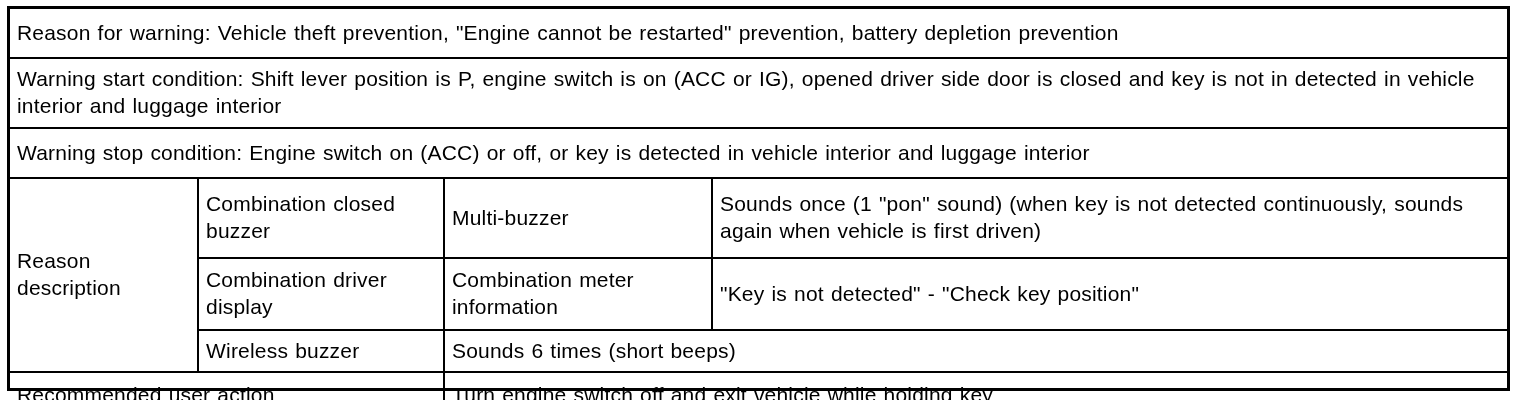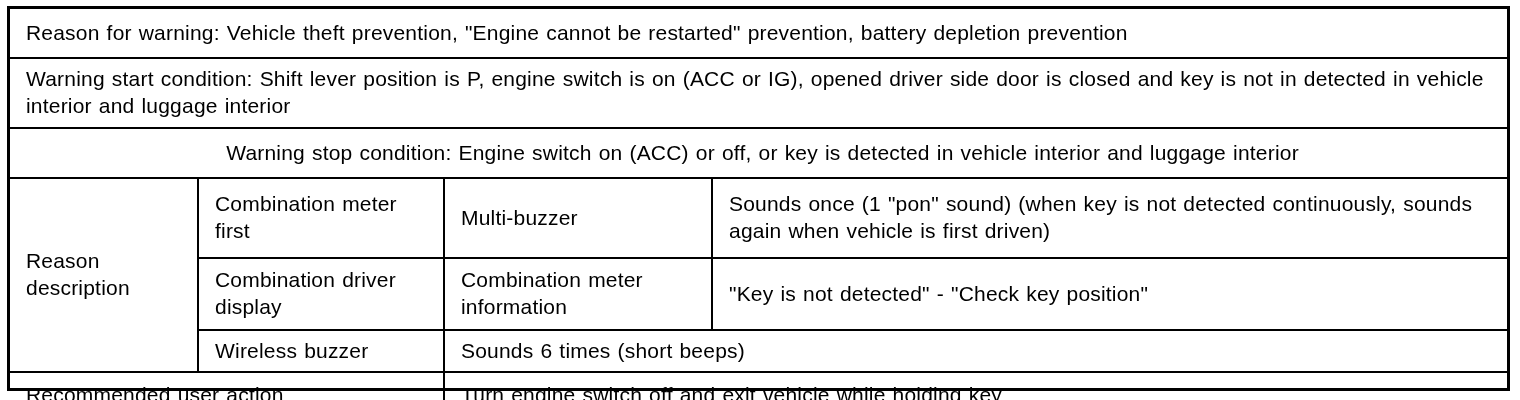--- a/index.html
+++ b/index.html
@@ -25,21 +25,21 @@
     box-sizing: border-box;
   }
   table.warning-table {
     border-collapse: collapse;
     table-layout: fixed;
     width: 100%;
     height: 100%;
   }
   table.warning-table td {
     border: 2px solid #000000;
-    padding: 3px 8px 3px 16px;
+    padding: 3px 8px 3px 7px;
     font-size: 21px;
     line-height: 1.28;
     vertical-align: middle;
     text-align: left;
     letter-spacing: 0.2px;
     word-spacing: 1px;
     overflow: hidden;
   }
   
   table.warning-table tr td:first-child { border-left: none; }
@@ -47,21 +47,21 @@
   table.warning-table tr:first-child td { border-top: none; }
   table.warning-table tr:last-child td  { border-bottom: none; }
 
   col.c1 { width: 188px; }
   col.c2 { width: 246px; }
   col.c3 { width: 268px; }
   col.c4 { width: auto;  }
 
   tr.r-reason td { height: 42px; }
   tr.r-start  td { height: 62px; margin-left: 20px; }
-  tr.r-stop   td { height: 42px; text-align: center; }
+  tr.r-stop   td { height: 42px; }
   tr.r-desc1  td { height: 72px; }
   tr.r-desc2  td { height: 64px; }
   tr.r-desc3  td { height: 34px; margin-top: 48px; }
   tr.r-action td { height: 38px; }
 </style>
 </head>
 <body>
 
 <div class="doc-table-wrap">
   <table class="warning-table">
@@ -76,21 +76,21 @@
         <td colspan="4">Reason for warning: Vehicle theft prevention, "Engine cannot be restarted" prevention, battery depletion prevention</td>
       </tr>
       <tr class="r-start">
         <td colspan="4">Warning start condition: Shift lever position is P, engine switch is on (ACC or IG), opened driver side door is closed and key is not in detected in vehicle interior and luggage interior</td>
       </tr>
       <tr class="r-stop">
         <td colspan="4">Warning stop condition: Engine switch on (ACC) or off, or key is detected in vehicle interior and luggage interior</td>
       </tr>
       <tr class="r-desc1">
         <td rowspan="3">Reason description</td>
-        <td>Combination meter first</td>
+        <td>Combination closed buzzer</td>
         <td>Multi-buzzer</td>
         <td>Sounds once (1 "pon" sound) (when key is not detected continuously, sounds again when vehicle is first driven)</td>
       </tr>
       <tr class="r-desc2">
         <td>Combination driver display</td>
         <td>Combination meter information</td>
         <td>"Key is not detected" - "Check key position"</td>
       </tr>
       <tr class="r-desc3">
         <td>Wireless buzzer</td>

